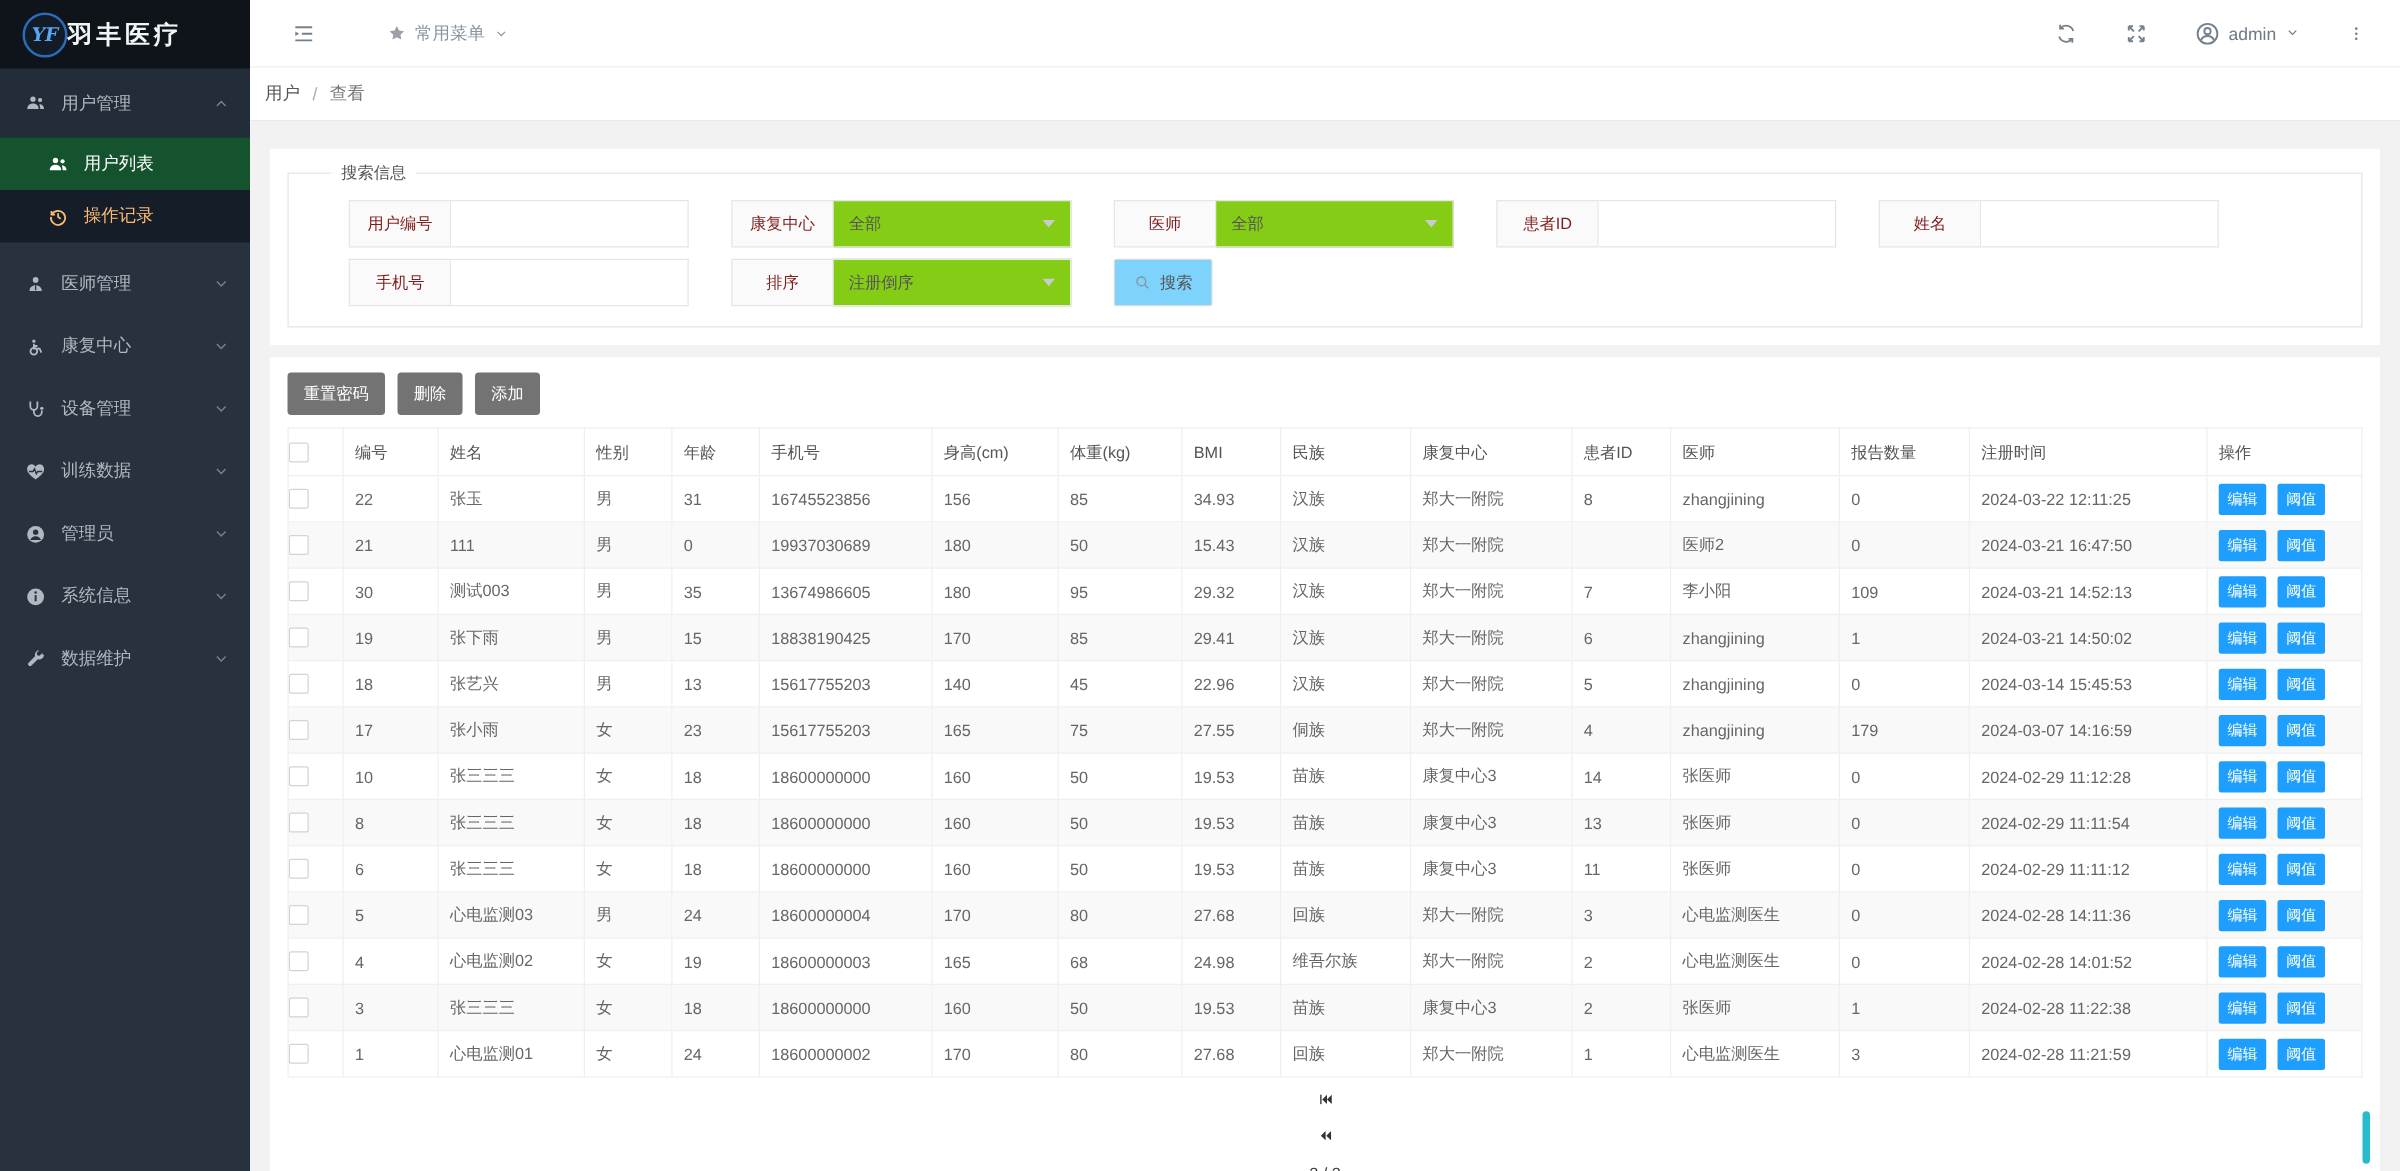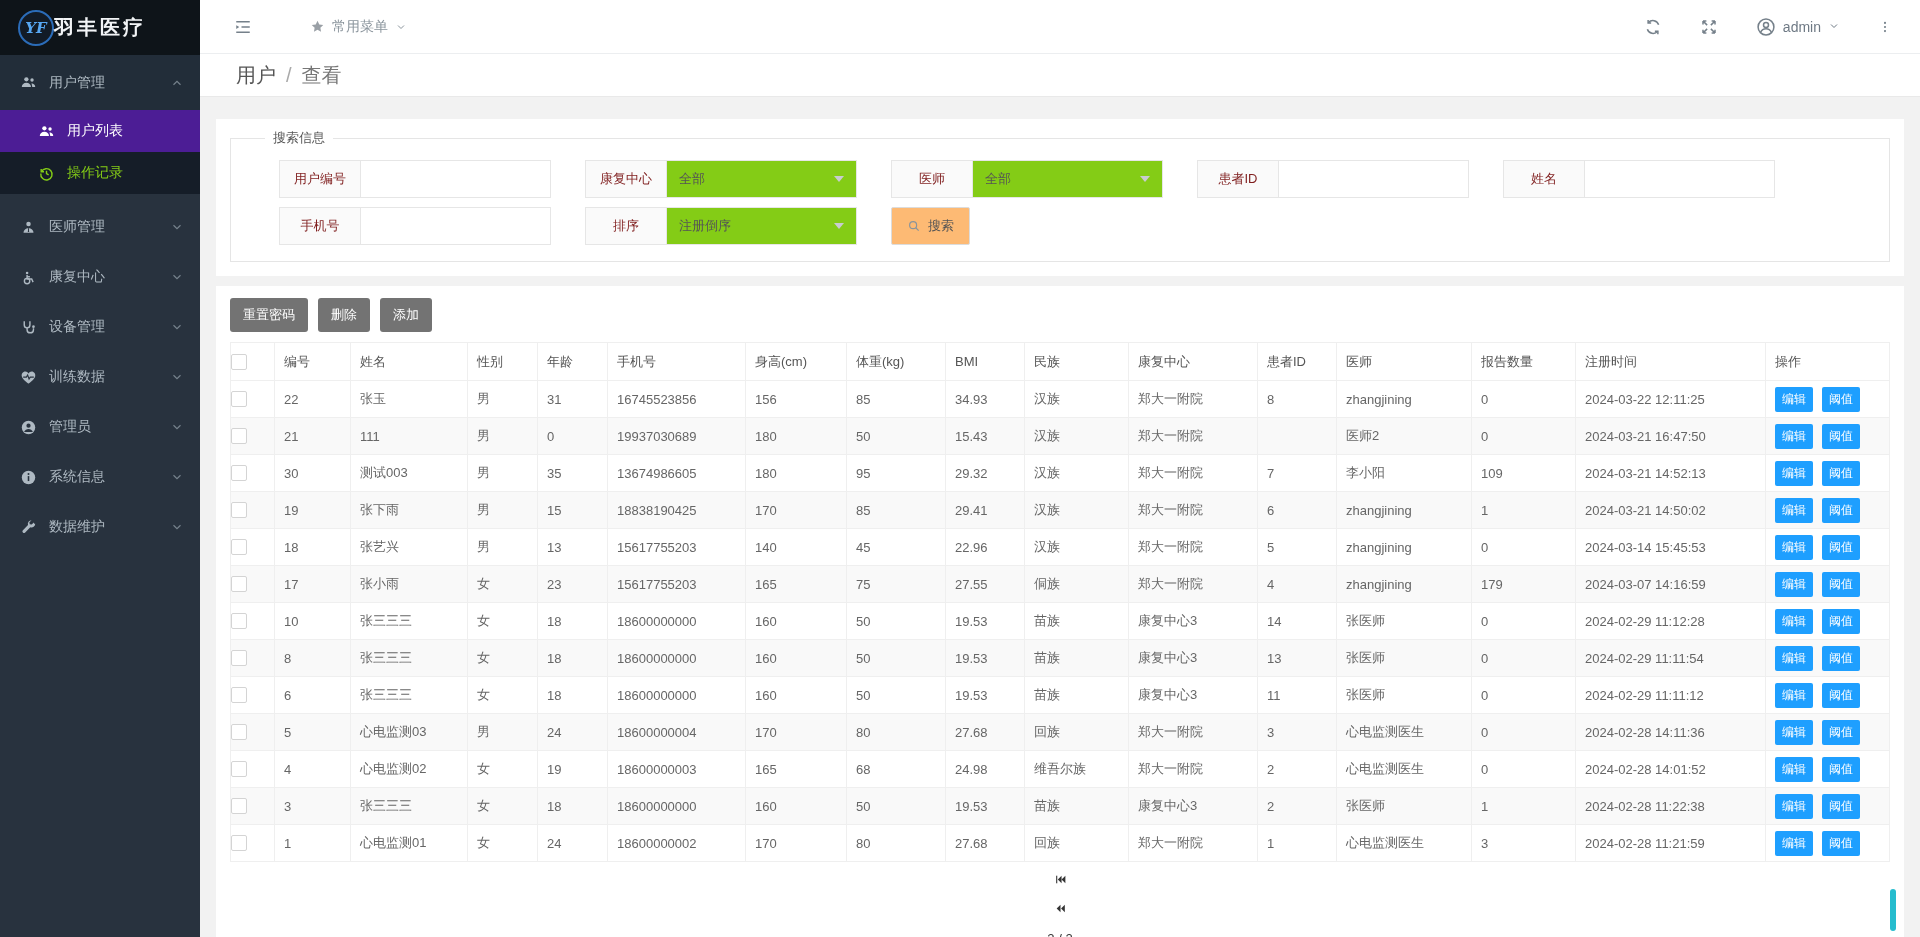--- a/index.html
+++ b/index.html
@@ -16,43 +16,43 @@
   .logo-bar { height:55px; background:#0E1419; display:flex; align-items:center; padding:0 0 0 18px; }
   .logo-circle { width:36px; height:36px; border-radius:50%; background:#121B26; border:2px solid #2B6CB8;
     display:flex; align-items:center; justify-content:center; }
   .logo-yf { color:#57A7F2; font-style:italic; font-weight:bold; font-size:15px; font-family:"DejaVu Serif", serif; }
   .brand-title { color:#F2F4F6; font-size:20px; letter-spacing:3px; font-weight:bold; font-family:"DejaVu Serif", serif; }
 
   .menu-group-header { height:55px; display:flex; align-items:center; gap:12px; padding:0 16px 0 20px;
     color:#AEB9C2; font-size:14px; background:#222D39; cursor:pointer; }
   .submenu { background:#151D28; }
   .submenu-item { height:42px; display:flex; align-items:center; gap:12px; padding-left:38px;
-    color:#84cc16; font-size:14px; cursor:pointer; }
-  .submenu-item.active { background:#4c1d95; color:#FFFFFF; }
+    color:#fdba74; font-size:14px; cursor:pointer; }
+  .submenu-item.active { background:#14532d; color:#FFFFFF; }
   .menu-spacer { height:8px; }
   .menu-item { height:50px; display:flex; align-items:center; gap:12px; padding:0 16px 0 20px;
     color:#AEB9C2; font-size:14px; cursor:pointer; }
   .mi { display:flex; } .mi svg { width:17px; height:17px; display:block; }
   .chev { margin-left:auto; display:flex; color:#76828C; } .chev svg { width:14px; height:14px; }
 
   
   .main { flex:1; display:flex; flex-direction:column; min-width:0; }
   .topbar { height:54px; background:#fff; border-bottom:1px solid #ECEEF0;
     display:flex; align-items:center; padding:0 28px 0 34px; }
   .tb-icon { display:flex; color:#75808A; cursor:pointer; }
   .tb-icon svg { width:18px; height:18px; }
   .fav { display:flex; align-items:center; gap:7px; margin-left:58px; color:#8A949C; font-size:14px; cursor:pointer; }
   .fav svg { width:15px; height:15px; }
   .tb-right { margin-left:auto; display:flex; align-items:center; gap:38px; }
   .user-chip { display:flex; align-items:center; gap:7px; color:#6E7984; font-size:14px; cursor:pointer; }
   .user-chip svg { width:20px; height:20px; }
   .user-chip .chev-sm svg { width:12px; height:12px; }
 
   .breadcrumb-bar { height:43px; background:#fff; border-bottom:1px solid #E9E9E9;
-    display:flex; align-items:center; gap:10px; padding:0 36px; font-size:20px; }
+    display:flex; align-items:center; gap:10px; padding:0 12px; font-size:14px; }
   .bc-section { color:#555; } .bc-sep { color:#AAA; } .bc-page { color:#777; }
 
   .content { flex:1; padding:22px 16px 0; overflow:hidden; }
   .card { background:#fff; }
 
   
   .search-card { padding:10px 14px 14px; margin-bottom:10px; }
   fieldset.search-fs { border:1px solid #E5E5E5; margin:0; padding:4px 16px 16px 48px; }
   fieldset.search-fs legend { font-size:13px; color:#555; padding:0 8px; margin-left:-14px; }
   .form-row { display:flex; gap:34px; margin-top:9px; align-items:center; }
@@ -60,21 +60,21 @@
   .ilabel { width:82px; display:flex; align-items:center; justify-content:center;
     background:#FAFAFA; border:1px solid #E6E6E6; font-size:13px; color:#7f1d1d; white-space:nowrap; }
   .iinput { width:190px; border:1px solid #E6E6E6; border-left:none; padding:0 10px;
     font-size:13px; color:#555; outline:none; background:#fff; }
   .iselect { width:190px; border:1px solid #E6E6E6; border-left:none; background:#84cc16;
     display:flex; align-items:center; justify-content:space-between; padding:16px 12px;
     font-size:13px; color:#555; cursor:pointer; }
   .caret { width:0; height:0; border-left:5px solid transparent; border-right:5px solid transparent;
     border-top:6px solid #C8CCD0; }
   .search-btn { height:38px; display:flex; align-items:center; gap:7px; padding:0 15px;
-    border:1px solid #DCDCDC; background:#fdba74; color:#555; font-size:13px; cursor:pointer; border-radius:2px; }
+    border:1px solid #DCDCDC; background:#7dd3fc; color:#555; font-size:13px; cursor:pointer; border-radius:2px; }
   .search-btn svg { width:14px; height:14px; color:#8A949C; }
 
   
   .table-card { padding:10px 14px 0; }
   .toolbar { display:flex; gap:10px; padding:2px 0 10px; }
   .btn-orange { height:34px; background:#737373; border:none; color:#fff; font-size:13px;
     padding:0 13px; border-radius:3px; cursor:pointer; }
 
   table.data-table { width:100%; border-collapse:collapse; table-layout:fixed; }
   .data-table th, .data-table td { border:1px solid #EFEFEF; padding:0 9px; font-size:13px;

